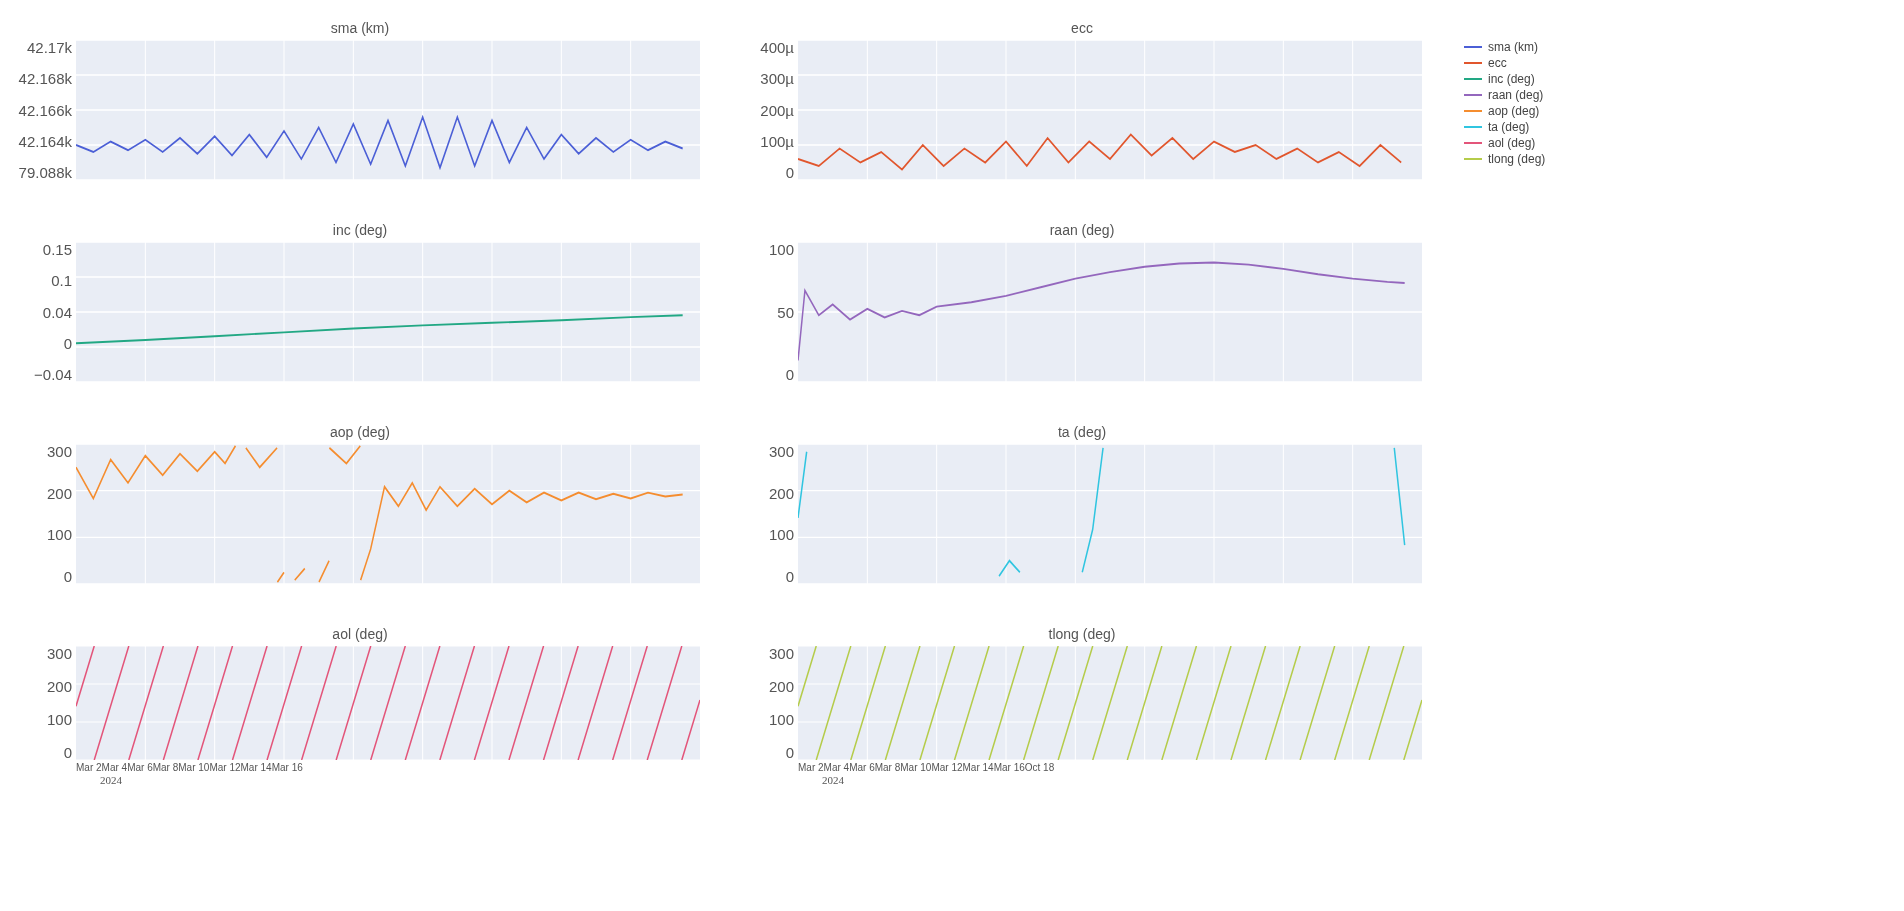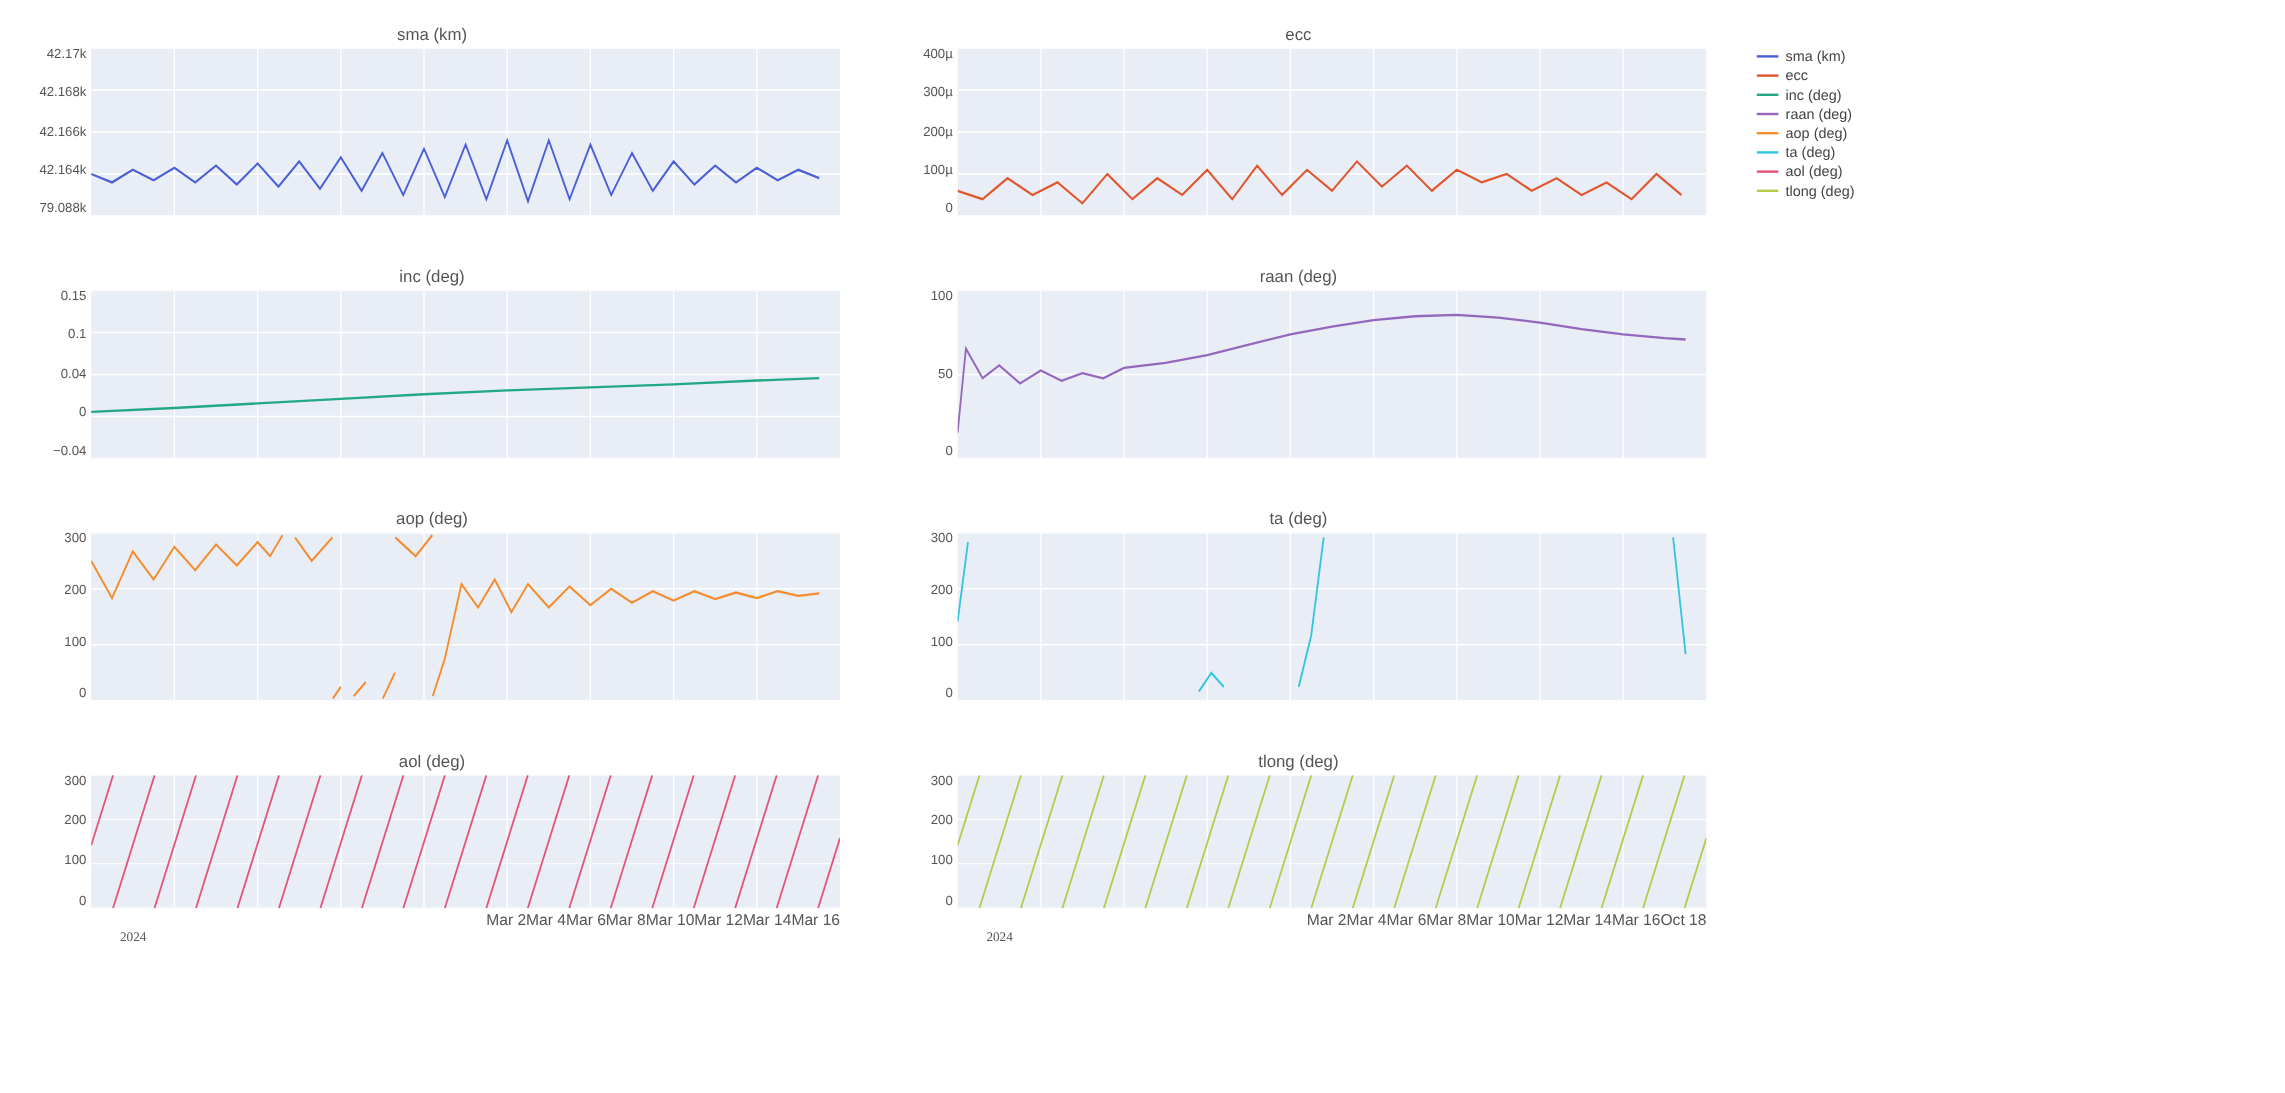--- a/index.html
+++ b/index.html
@@ -31,36 +31,36 @@
   .plot-area {
     flex: 1;
     position: relative;
     display: flex;
   }
   .y-axis {
     display: flex;
     flex-direction: column;
     justify-content: space-between;
     align-items: flex-end;
-    font-size: 11px;
+    font-size: 15px;
     color: #555;
     padding-right: 4px;
     width: 52px;
   }
   .y-tick { line-height: 1; }
   .svg-wrap {
     flex: 1;
     background: #e9edf5;
     position: relative;
   }
   svg { width: 100%; height: 100%; display: block; }
   .x-axis {
     display: flex;
-    justify-content: flex-end;
-    font-size: 13px;
+    justify-content: flex-start;
+    font-size: 10px;
     color: #555;
     margin-left: 56px;
     margin-top: 2px;
   }
   .x-year {
     font-size: 11px;
     color: #555;
     margin-left: 80px;
     margin-top: 1px;
     font-family: Liberation Serif, serif;

